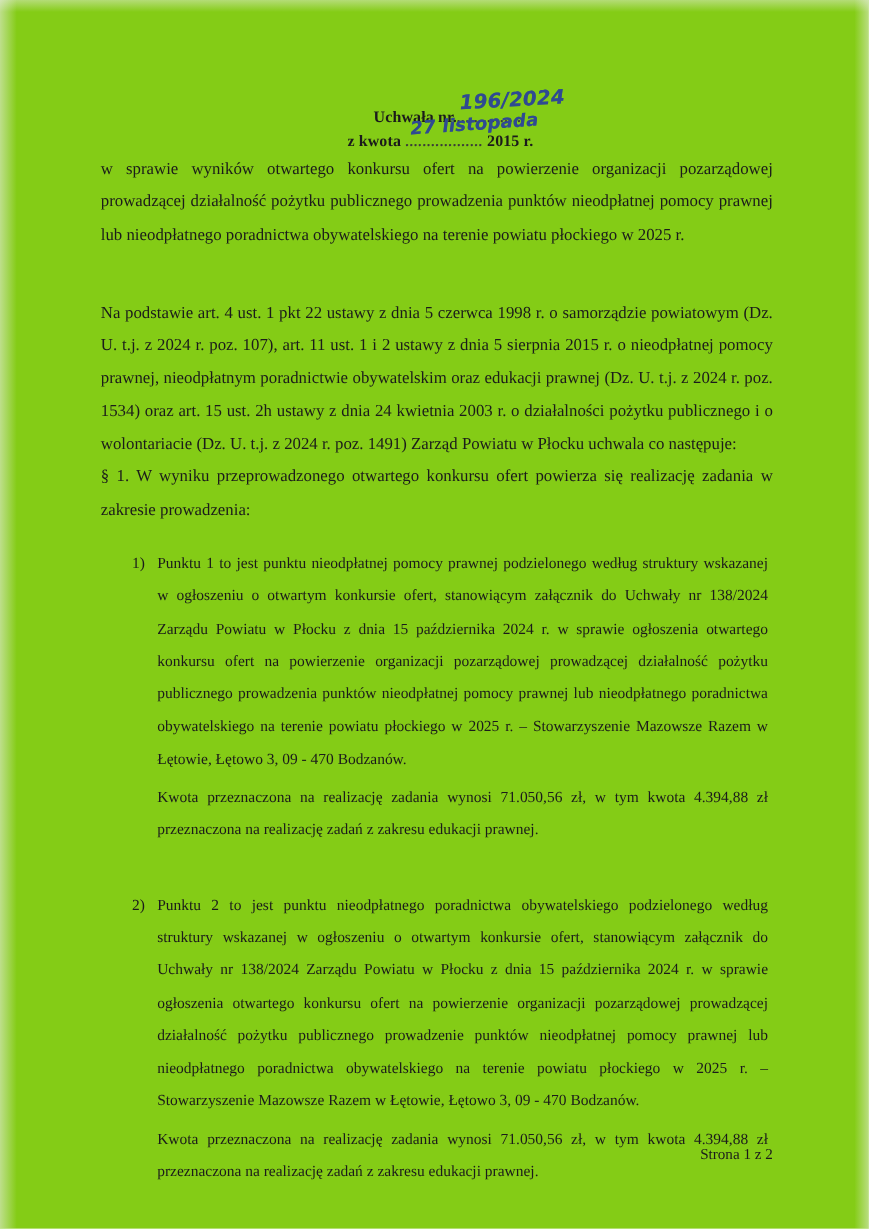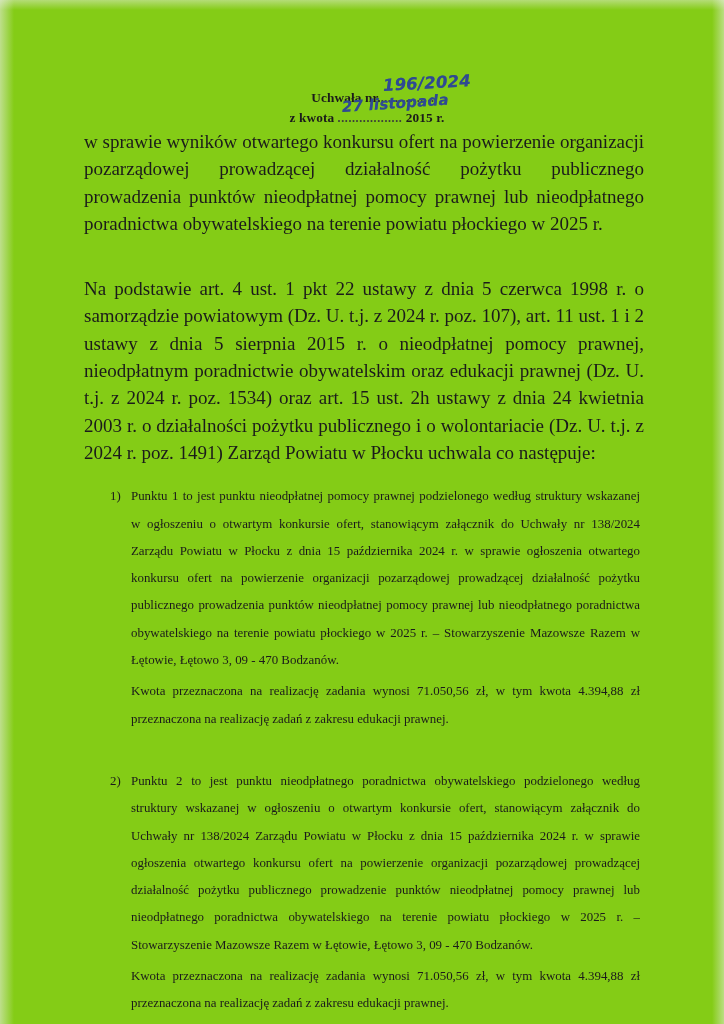--- a/index.html
+++ b/index.html
@@ -85,21 +85,21 @@
     transform-origin: left center;
     white-space: nowrap;
     text-shadow: 0 0 0.4px rgba(47,74,146,0.7);
   }
   .hand.num { left: 2px; top: -12px; font-size: 16.5px; }
   .hand.date { left: 4px; top: -11px; font-size: 15px; transform: rotate(-4deg); }
 
   
   p.body {
     margin: 0;
-    font-size: 19px;
+    font-size: 14px;
     line-height: 27.3px;
     text-align: justify;
     text-justify: inter-word;
   }
   .gap-lg { height: 38px; }
   .gap-md { height: 27px; }
   .gap-sm { height: 13px; }
 
   .para-intro { margin-top: 46px; }
 
@@ -159,20 +159,21 @@
       </div>
 
     </div>
 
     <p class="body para-intro">w sprawie wyników otwartego konkursu ofert na powierzenie organizacji pozarządowej prowadzącej działalność pożytku publicznego prowadzenia punktów nieodpłatnej pomocy prawnej lub nieodpłatnego poradnictwa obywatelskiego na terenie powiatu płockiego w 2025 r.</p>
 
     <div class="gap-lg"></div>
 
     <p class="body">Na podstawie art. 4 ust. 1 pkt 22 ustawy z dnia 5 czerwca 1998 r. o samorządzie powiatowym (Dz. U. t.j. z 2024 r. poz. 107), art. 11 ust. 1 i 2 ustawy z dnia 5 sierpnia 2015 r. o nieodpłatnej pomocy prawnej, nieodpłatnym poradnictwie obywatelskim oraz edukacji prawnej (Dz. U. t.j. z 2024 r. poz. 1534) oraz art. 15 ust. 2h ustawy z dnia 24 kwietnia 2003 r. o działalności pożytku publicznego i o wolontariacie (Dz. U. t.j. z 2024 r. poz. 1491) Zarząd Powiatu w Płocku uchwala co następuje:</p>
 
+    <p class="body">§ 1. W wyniku przeprowadzonego otwartego konkursu ofert powierza się realizację zadania w zakresie prowadzenia:</p>
 
     <div class="gap-sm"></div>
 
     <div class="item">
       <span class="marker">1)</span>
       <p class="tight">Punktu 1 to jest punktu nieodpłatnej pomocy prawnej podzielonego według struktury wskazanej w ogłoszeniu o otwartym konkursie ofert, stanowiącym załącznik do Uchwały nr 138/2024 Zarządu Powiatu w Płocku z dnia 15 października 2024 r. w sprawie ogłoszenia otwartego konkursu ofert na powierzenie organizacji pozarządowej prowadzącej działalność pożytku publicznego prowadzenia punktów nieodpłatnej pomocy prawnej lub nieodpłatnego poradnictwa obywatelskiego na terenie powiatu płockiego w 2025 r. – Stowarzyszenie Mazowsze Razem w Łętowie, Łętowo 3, 09 - 470 Bodzanów.</p>
       <p class="tight">Kwota przeznaczona na realizację zadania wynosi 71.050,56 zł, w tym kwota 4.394,88 zł przeznaczona na realizację zadań z zakresu edukacji prawnej.</p>
     </div>
 
     <div class="gap-md"></div>
@@ -182,14 +183,15 @@
       <p class="tight">Punktu 2 to jest punktu nieodpłatnego poradnictwa obywatelskiego podzielonego według struktury wskazanej w ogłoszeniu o otwartym konkursie ofert, stanowiącym załącznik do Uchwały nr 138/2024 Zarządu Powiatu w Płocku z dnia 15 października 2024 r. w sprawie ogłoszenia otwartego konkursu ofert na powierzenie organizacji pozarządowej prowadzącej działalność pożytku publicznego prowadzenie punktów nieodpłatnej pomocy prawnej lub nieodpłatnego poradnictwa obywatelskiego na terenie powiatu płockiego w 2025 r. – Stowarzyszenie Mazowsze Razem w Łętowie, Łętowo 3, 09 - 470 Bodzanów.</p>
       <p class="tight">Kwota przeznaczona na realizację zadania wynosi 71.050,56 zł, w tym kwota 4.394,88  zł przeznaczona na realizację zadań z zakresu edukacji prawnej.</p>
     </div>
 
     <div class="gap-md"></div>
 
     <p class="body">§ 2.  Szczegółowe prawa i obowiązki stron określone zostaną w odrębnych umowach.</p>
 
   </div>
 
+  <div class="footer">Strona 1 z 2</div>
 
 </div>
 
 </body></html>

